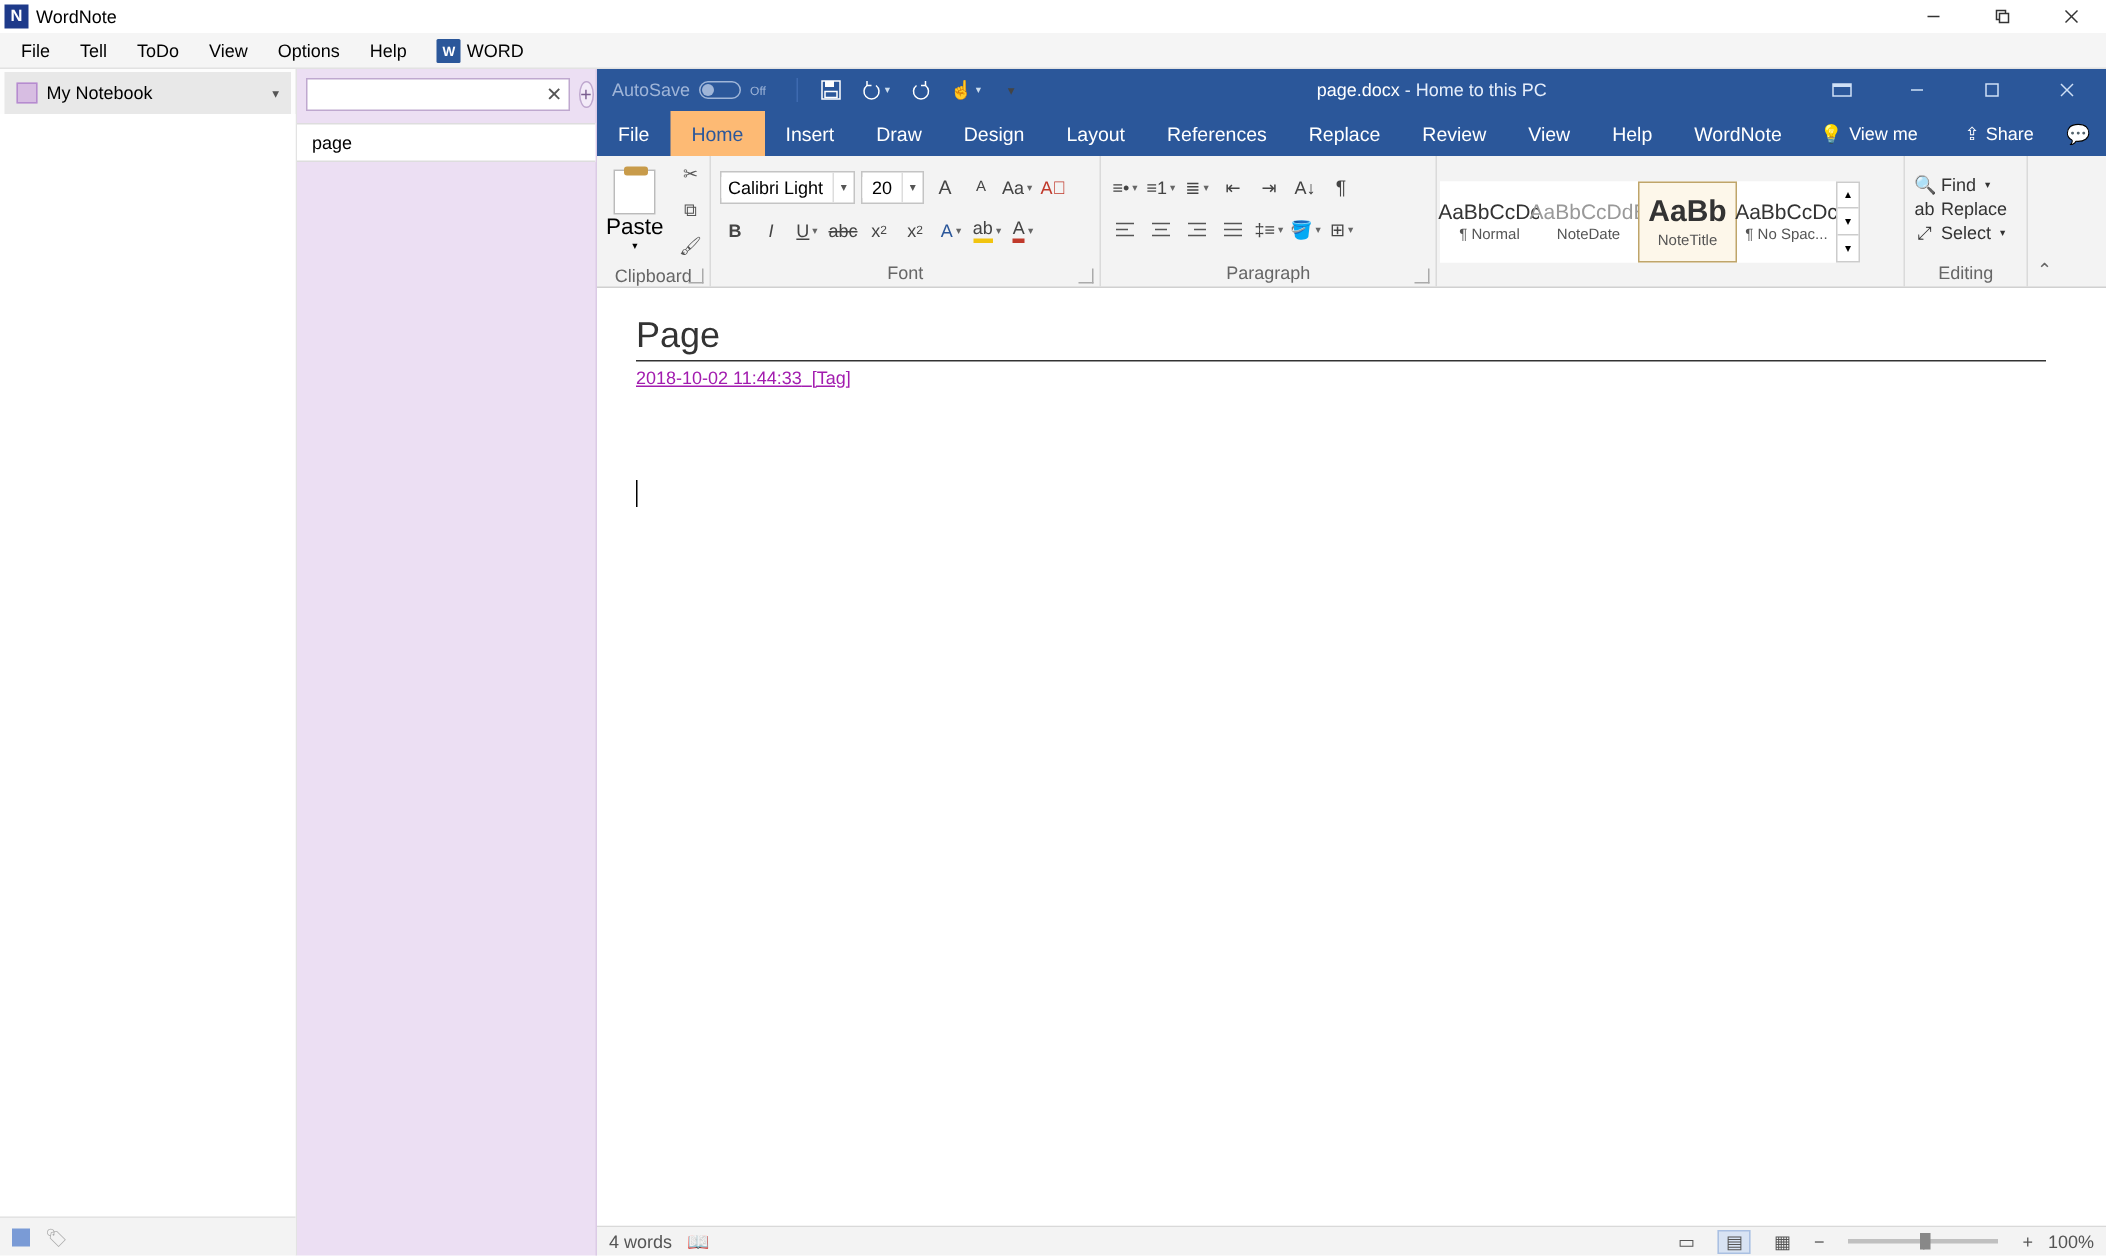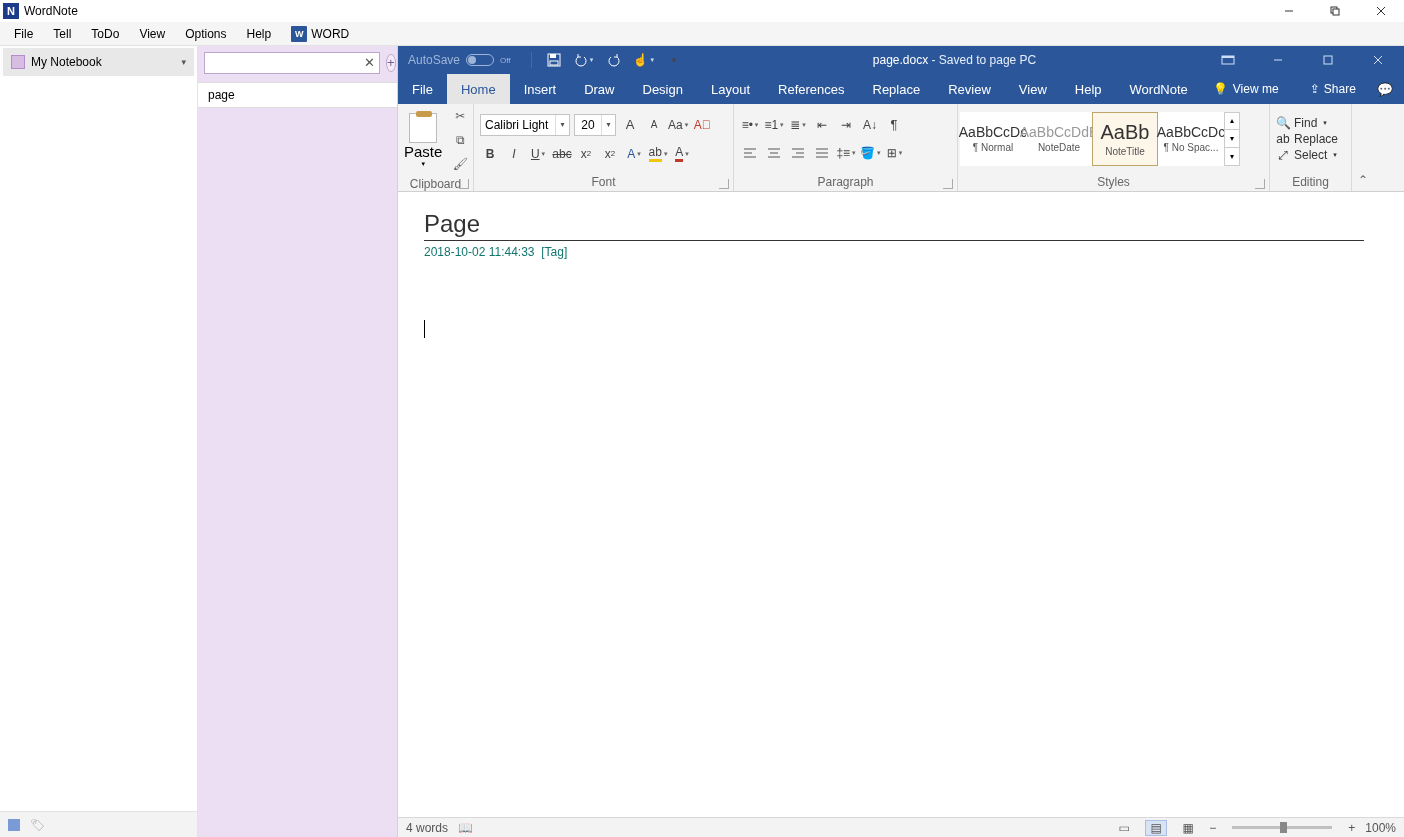--- a/index.html
+++ b/index.html
@@ -52,21 +52,21 @@
 .qat { display:flex; align-items:center; gap:10px; padding:0 8px; color:#ecf1fa; }
 .qat .sep { width:1px; height:16px; background:#3e6ab0; margin:0 2px; }
 .word-title .center { flex:1; text-align:center; color:#e6eefb; }
 .word-title .center .fn { color:#fff;margin-left:15px; }
 .word-title .right { display:flex; align-items:center; gap:10px; padding:0 6px; }
 .word-title .wbtn { width:40px; height:28px; display:flex; align-items:center; justify-content:center; color:#cfe0f6; }
 
 
 .word-tabs { height: 30px; background:#2b579a; display:flex; align-items:stretch; color:#fff; }
 .word-tabs .tab { padding:0 14px; display:flex; align-items:center; font-size:13px; cursor:default; }
-.word-tabs .tab.active { background:#e5e5e5; color:#2b579a; }
+.word-tabs .tab.active { background:#fdba74; color:#2b579a; }
 .word-tabs .spacer { flex:1; }
 .word-tabs .tellme { display:flex; align-items:center; gap:4px; padding:0 12px; }
 .word-tabs .share { display:flex; align-items:center; gap:4px; padding:0 12px; }
 
 
 .ribbon { height: 88px; background:#f3f3f3; border-bottom:1px solid #d0d0d0; display:flex; }
 .group { border-right:1px solid #dadada; display:flex; flex-direction:column; }
 .group .body { flex:1; display:flex; align-items:center; padding:2px 6px; gap:4px; }
 .group .label { height:18px; font-size:11px; color:#666; display:flex; align-items:center; justify-content:center; position:relative; }
 .group .label .dl { position:absolute; right:4px; bottom:2px; width:10px; height:10px; border:1px solid #aaa; border-top:none; border-left:none; }
@@ -83,35 +83,35 @@
 
 .font-input { display:flex; align-items:center; border:1px solid #c4c4c4; background:#fff; height:22px; }
 .font-input input { border:0; outline:0; padding:0 4px; font-size:12px; }
 .font-name input { width:74px; }
 .font-size input { width:26px; text-align:center; }
 .font-input .dd { width:14px; text-align:center; font-size:8px; color:#555; border-left:1px solid #ddd; height:100%; display:flex; align-items:center; justify-content:center; }
 
 .style-card { width:66px; height:54px; background:#fff; border:1px solid #fff; display:flex; flex-direction:column; align-items:center; justify-content:center; }
 .style-card.selected { border:1px solid #bfa56a; background:#fdf7ea; }
 .style-card .samp { font-size:14px; color:#333; }
-.style-card .samp.lg { font-size:20px; }
+.style-card .samp.lg { font-size:20px;font-weight:bold; }
 .style-card .nm { font-size:10px; color:#555; margin-top:2px; }
 .style-nav { width:16px; display:flex; flex-direction:column; border:1px solid #ccc; background:#fff; }
 .style-nav div { flex:1; display:flex; align-items:center; justify-content:center; font-size:8px; border-bottom:1px solid #ccc; }
 .style-nav div:last-child{border-bottom:none;}
 
 .edit-links { display:flex; flex-direction:column; gap:2px; padding:2px 4px; }
 .edit-links .lk { display:flex; align-items:center; gap:4px; font-size:12px; color:#333; }
 .edit-links .ic { width:14px; text-align:center; }
 
 
 .doc-area { flex:1; background:#fff; position:relative; }
 .doc-inner { position:absolute; left:26px; right:40px; top:18px; }
 .doc-title { font-size:24px; font-family: "Calibri Light", "Segoe UI Light", sans-serif; color:#333; border-bottom:1px solid #333; padding-bottom:2px; }
-.doc-meta { font-size:12px; color:#0f766e; margin-top:4px; }
+.doc-meta { font-size:12px; color:#a21caf; margin-top:4px;text-decoration:underline; }
 .cursor-caret { position:absolute; left:26px; top:128px; width:1px; height:18px; background:#000; }
 
 
 .word-status { height:20px; background:#f3f3f3; border-top:1px solid #d9d9d9; display:flex; align-items:center; font-size:11px; color:#555; padding:0 8px; gap:10px; }
 .word-status .spacer { flex:1; }
 .word-status .vbtn { width:22px; height:16px; display:flex; align-items:center; justify-content:center; border:1px solid transparent; }
 .word-status .vbtn.active { background:#d8e3f3; border-color:#aac0e2; }
 .zoom-slider { width:100px; height:3px; background:#c0c0c0; position:relative; margin:0 6px; }
 .zoom-slider::before { content:""; position:absolute; left:50%; top:-4px; width:1px; height:11px; background:#888; }
 .zoom-slider .thumb { position:absolute; top:-4px; width:7px; height:11px; background:#888; left:48px; }
@@ -218,21 +218,21 @@
         <span class="rb">
             <svg class="isvg" viewBox="0 0 14 14">
               <path d="M4 4 A5 5 0 1 0 10 4" fill="none" stroke="#fff"></path>
               <path d="M10 1 L10 4 L7 4" fill="none" stroke="#fff"></path>
             </svg>
           </span>
         <span class="rb">☝<span class="dd" style="color:#cde">▾</span></span>
         <span class="rb" style="font-size:9px;">▾</span>
       </div>
       <div class="center">
-        <span class="fn">page.docx</span><span>  -  Saved to page PC</span>
+        <span class="fn">page.docx</span><span>  -  Home to this PC</span>
       </div>
       <div class="right">
         <span class="wbtn">
             <svg class="isvg" viewBox="0 0 14 14">
               <rect x="1" y="3" width="12" height="8" fill="none" stroke="#cfe0f6"></rect>
               <rect x="1" y="3" width="12" height="2" fill="#cfe0f6"></rect>
             </svg>
           </span>
         <span class="wbtn">
             <svg viewBox="0 0 10 10" width="10" height="10">
@@ -420,24 +420,20 @@
           <div class="style-card">
             <div class="samp">AaBbCcDc</div>
             <div class="nm">¶ No Spac...</div>
           </div>
           <div class="style-nav" style="height:54px;">
             <div>▴</div>
             <div>▾</div>
             <div>▾</div>
           </div>
         </div>
-        <div class="label">
-            <span>Styles</span>
-            <span class="dl"></span>
-          </div>
       </div>
 
       <div class="group" style="width:82px;">
         <div class="body" style="padding:2px 2px;">
           <div class="edit-links">
             <div class="lk">
                 <span class="ic">🔍</span>
                 <span>Find</span>
                 <span class="dd" style="font-size:7px; margin-left:2px;">▾</span>
               </div>

